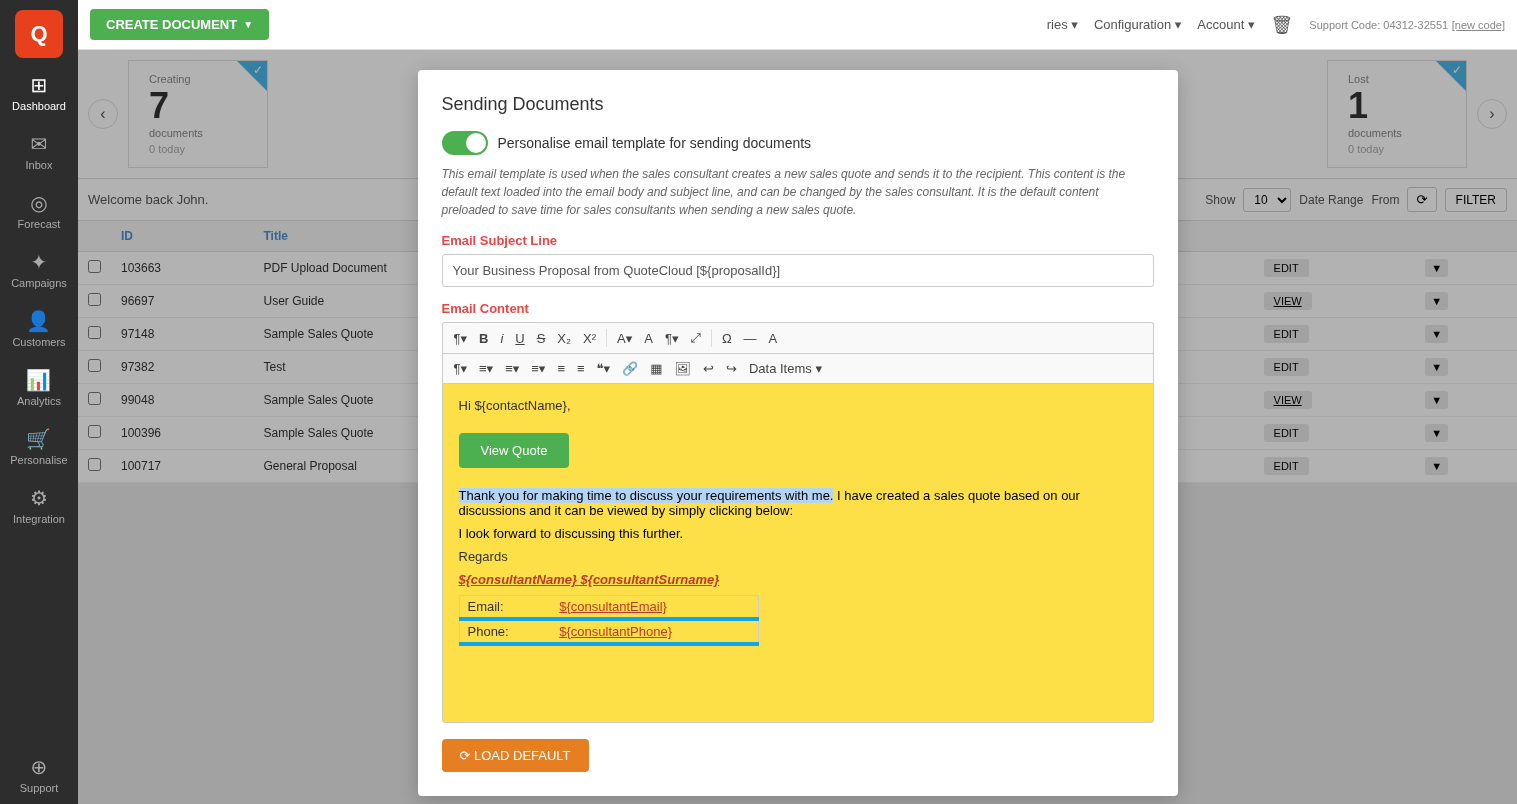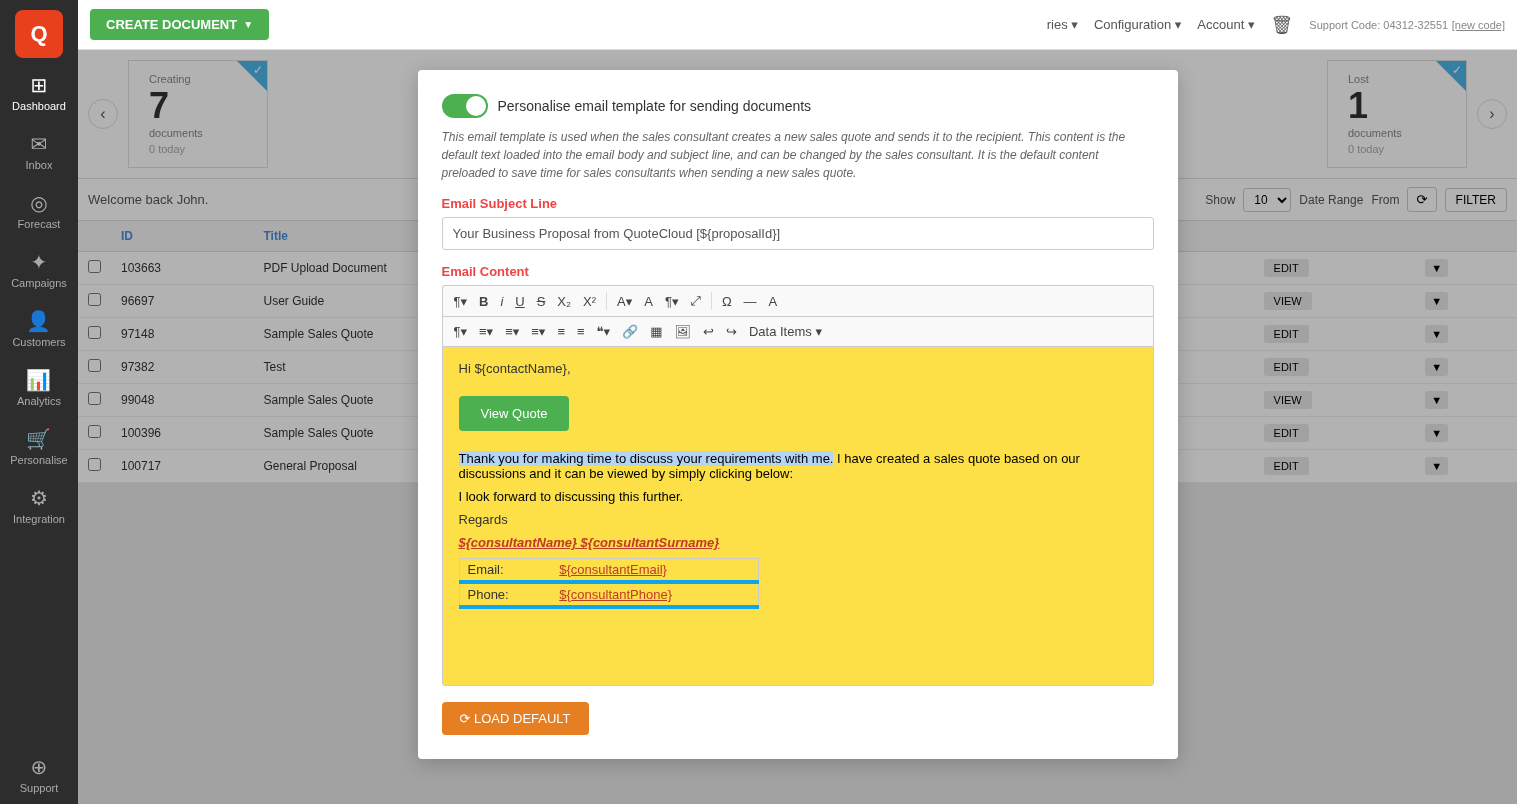--- a/index.html
+++ b/index.html
@@ -154,21 +154,21 @@
     th { padding: 8px 10px; font-size: 12px; color: #4a90d9; text-align: left; border-bottom: 1px solid #ddd; }
     td { padding: 7px 10px; font-size: 12px; color: #333; border-bottom: 1px solid #eee; }
     .check-col { width: 30px; }
     input[type=checkbox] { cursor: pointer; }
     .edit-btn {
       background: #e8e8e8; border: none; padding: 3px 10px;
       border-radius: 3px; cursor: pointer; font-size: 11px;
     }
     .view-btn {
       background: #e8e8e8; border: none; padding: 3px 10px;
-      border-radius: 3px; cursor: pointer; font-size: 11px;
+      border-radius: 3px; cursor: pointer; font-size: 11px; text-decoration: underline;
     }
     .expand-btn {
       background: #e8e8e8; border: none; padding: 3px 6px;
       border-radius: 3px; cursor: pointer; font-size: 11px;
     }
 
     
     .modal-overlay {
       position: fixed;
       left: 78px; top: 50px;
@@ -482,20 +482,21 @@
       <td><button class="edit-btn">EDIT</button></td>
       <td><button class="expand-btn">▼</button></td>
     </tr>
         </tbody>
     </table>
   </div>
 </div>
 
 <div class="modal-overlay">
   <div class="modal">
+    <div class="modal-title">Sending Documents</div>
 
     <div class="toggle-row">
       <div class="toggle">
         <div class="toggle-knob"></div>
       </div>
       <span class="toggle-label">Personalise email template for sending documents</span>
     </div>
 
     <p class="description-text">This email template is used when the sales consultant creates a new sales quote and sends it to the recipient. This content is the default text loaded into the email body and subject line, and can be changed by the sales consultant. It is the default content preloaded to save time for sales consultants when sending a new sales quote.</p>
 

